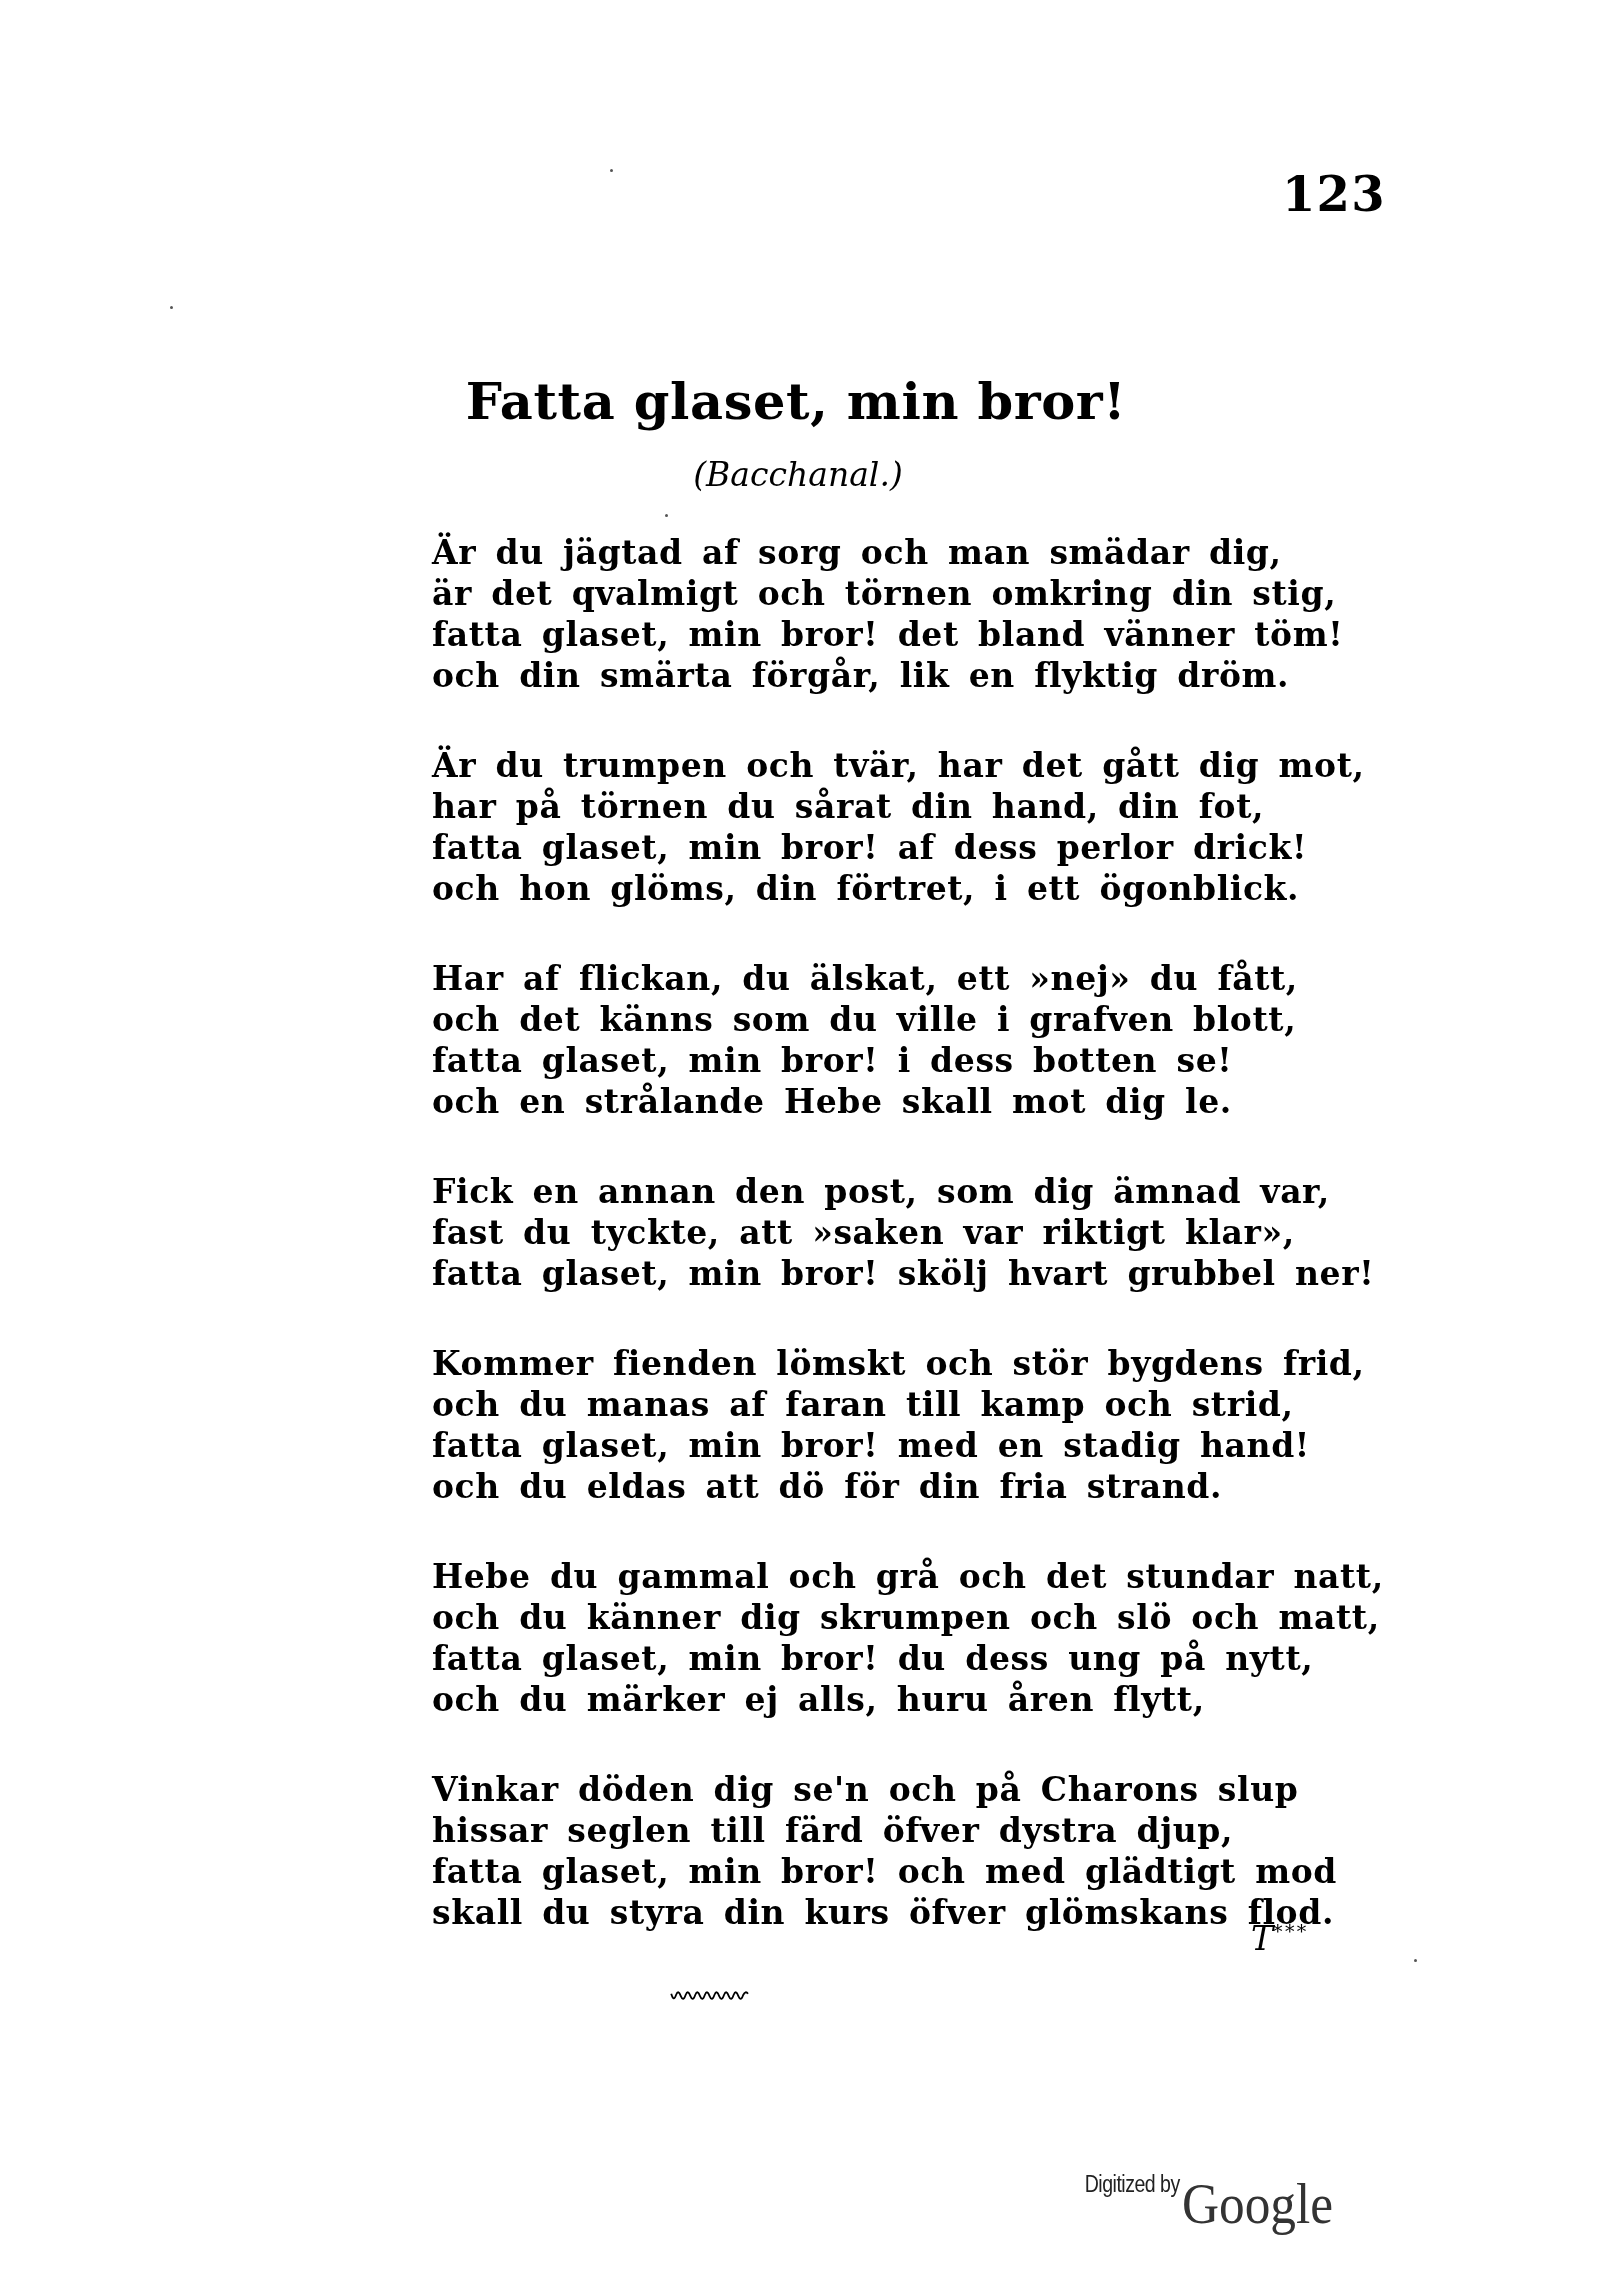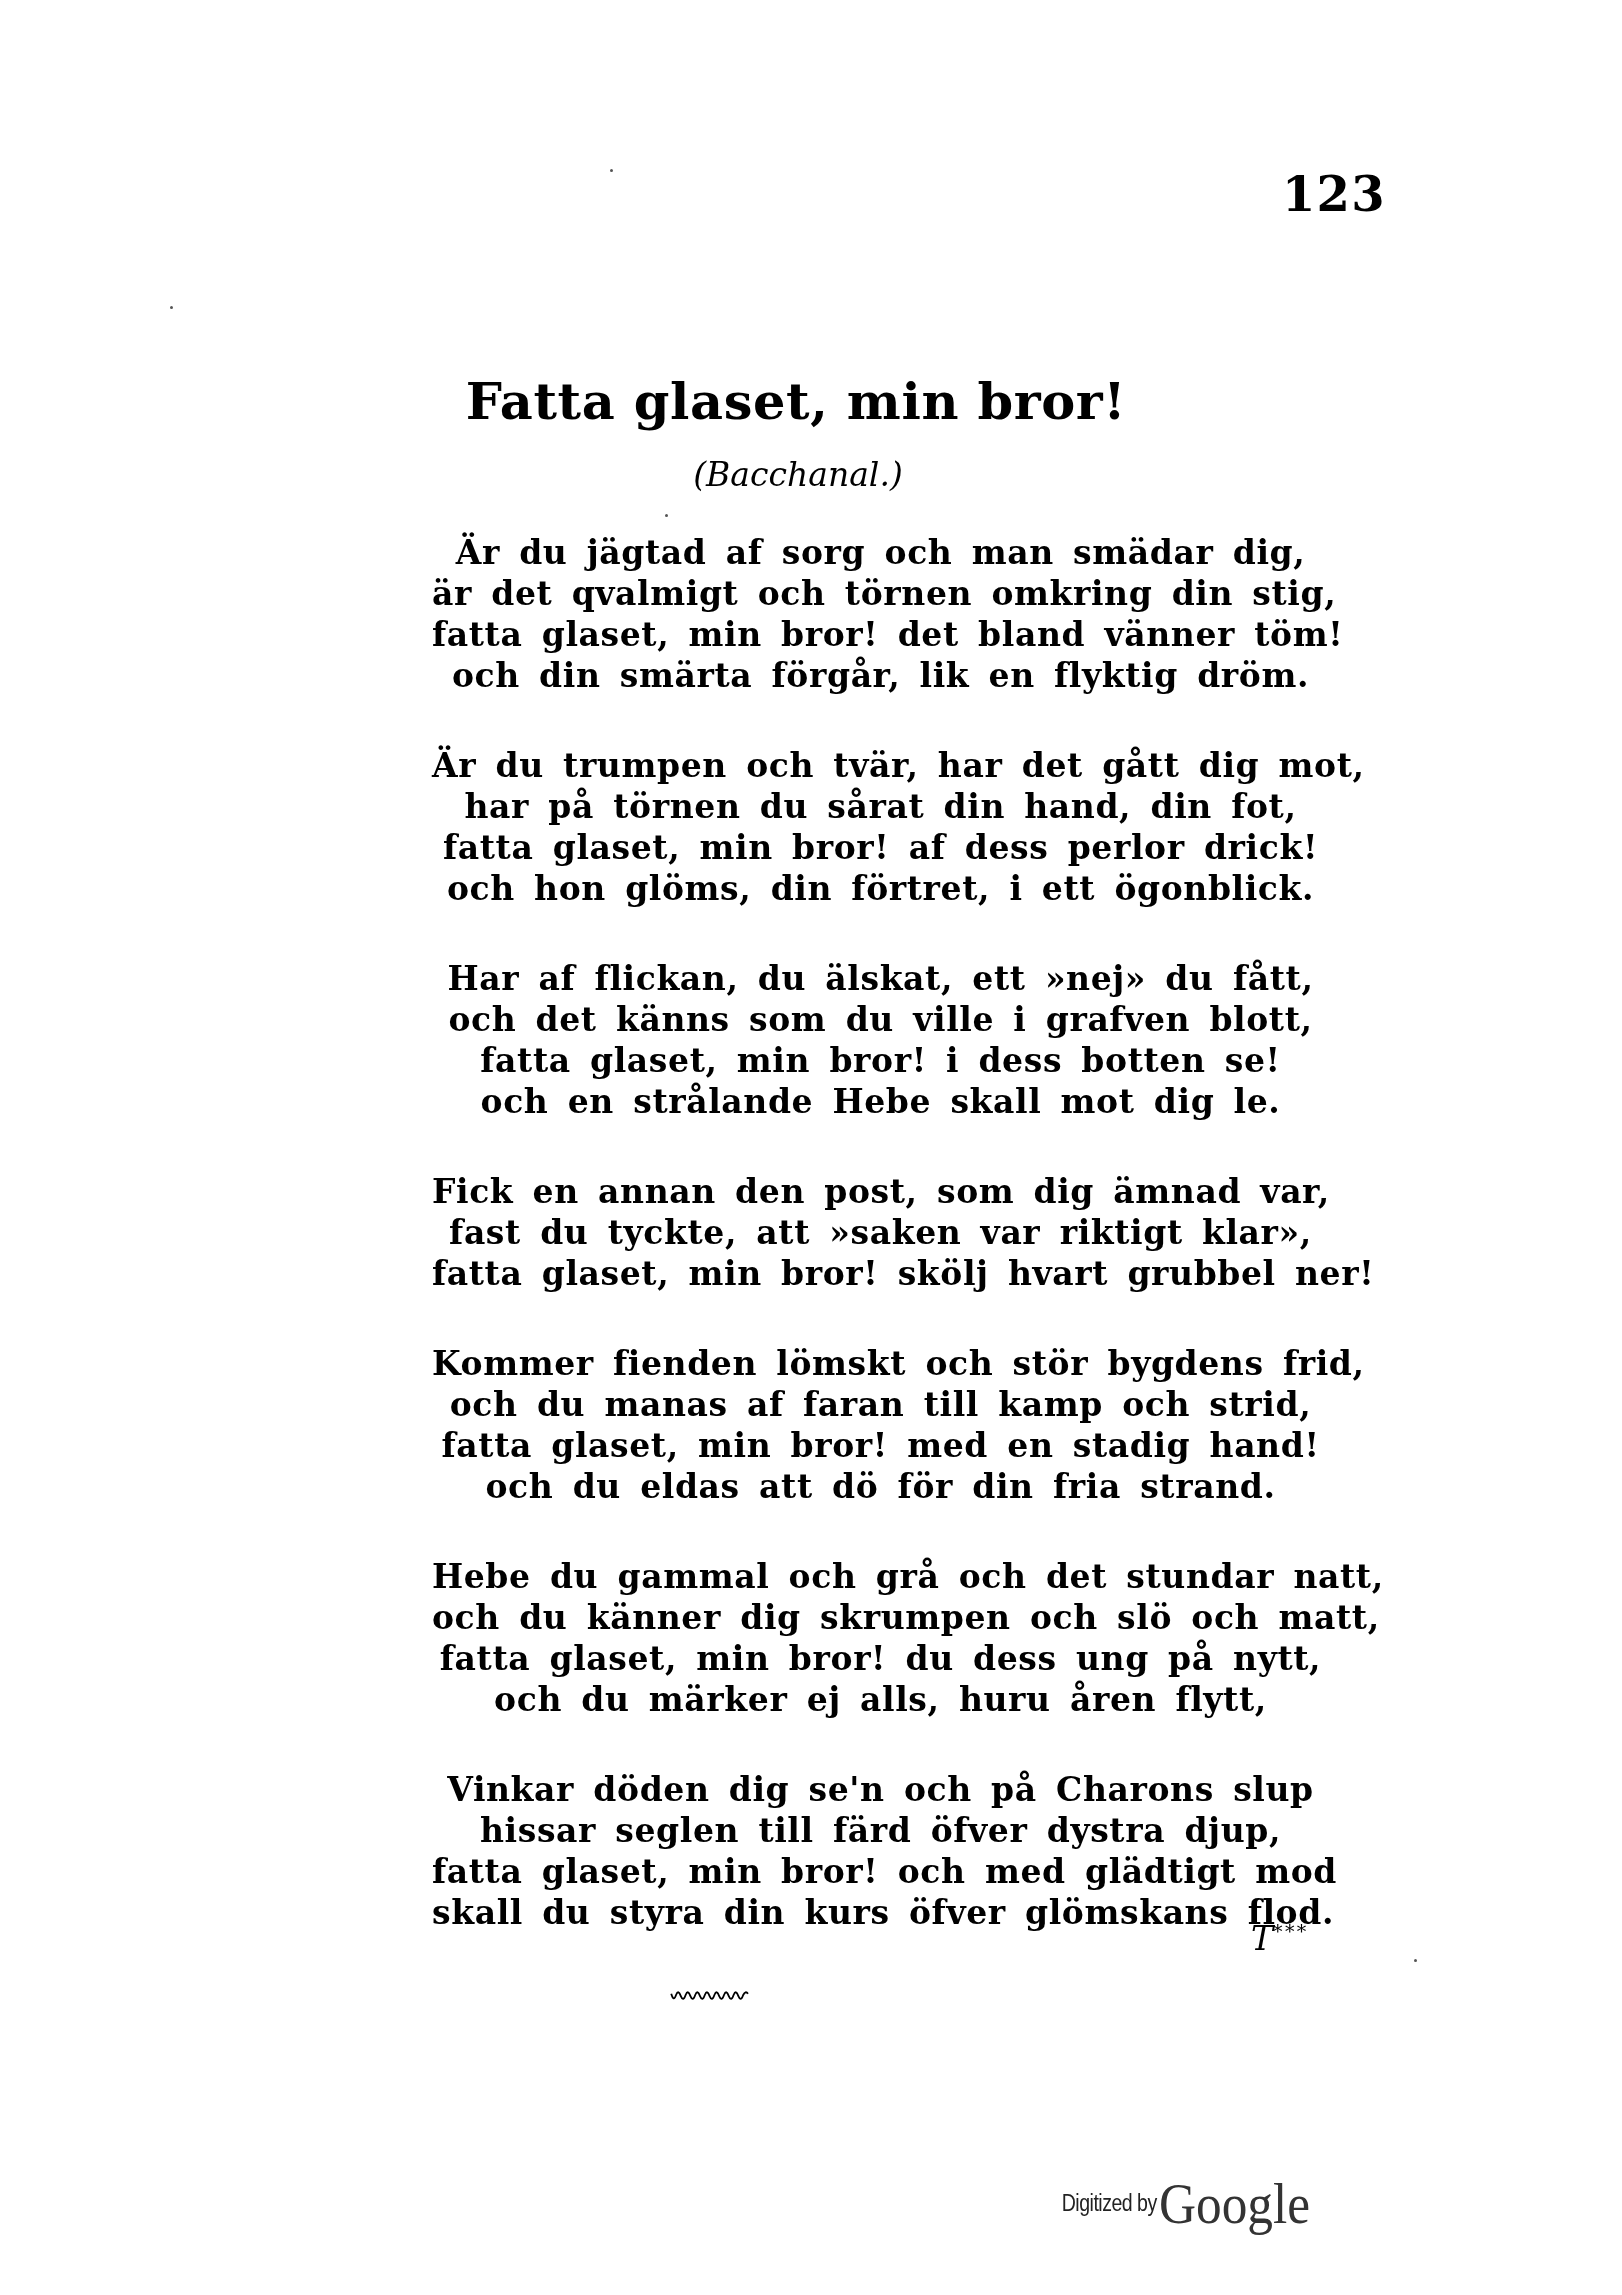--- a/index.html
+++ b/index.html
@@ -15,30 +15,30 @@
   }
   .subtitle {
     position: absolute; left: 0; width: 1622px; top: 455px; text-align: center;
     font-family: "DejaVu Serif", serif; font-style: italic; font-size: 33px;
     transform: translateX(-13px);
   }
   .poem {
     position: absolute; left: 432px; top: 532px; width: 897px;
     font-family: "DejaVu Serif", serif; font-weight: bold; font-size: 33px;
   }
-  .stanza { margin: 0 0 49px 0; text-align: center; }
+  .stanza { margin: 0 0 49px 0; }
   .line { height: 41px; line-height: 41px; white-space: nowrap; letter-spacing: 0.6px; word-spacing: 7.2px; }
   .signature {
     position: absolute; left: 1251px; top: 1919px;
     font-family: "DejaVu Serif", serif; font-style: italic; font-size: 33px;
   }
   .signature sup { font-size: 19px; font-style: normal; letter-spacing: 2.4px; }
   .ornament { position: absolute; left: 670px; top: 1989px; width: 81px; height: 14.4px; }
   .digitized {
-    position: absolute; left: 1045px; top: 2171px; display: flex; align-items: center;
+    position: absolute; left: 1068px; top: 2171px; display: flex; align-items: flex-start;
   }
   .digitized .by {
     font-family: "Liberation Sans", sans-serif; font-size: 23px; color: #222; letter-spacing: -0.6px;
     transform: scaleX(0.85); transform-origin: right;
   }
   .digitized .brand {
     font-family: "Liberation Serif", serif; font-size: 57px; color: #333; margin-left: 2.4px;
     transform: scaleX(0.9); transform-origin: left;
   }
   .speck { position: absolute; width: 3px; height: 3px; background: #555; border-radius: 50%; }

